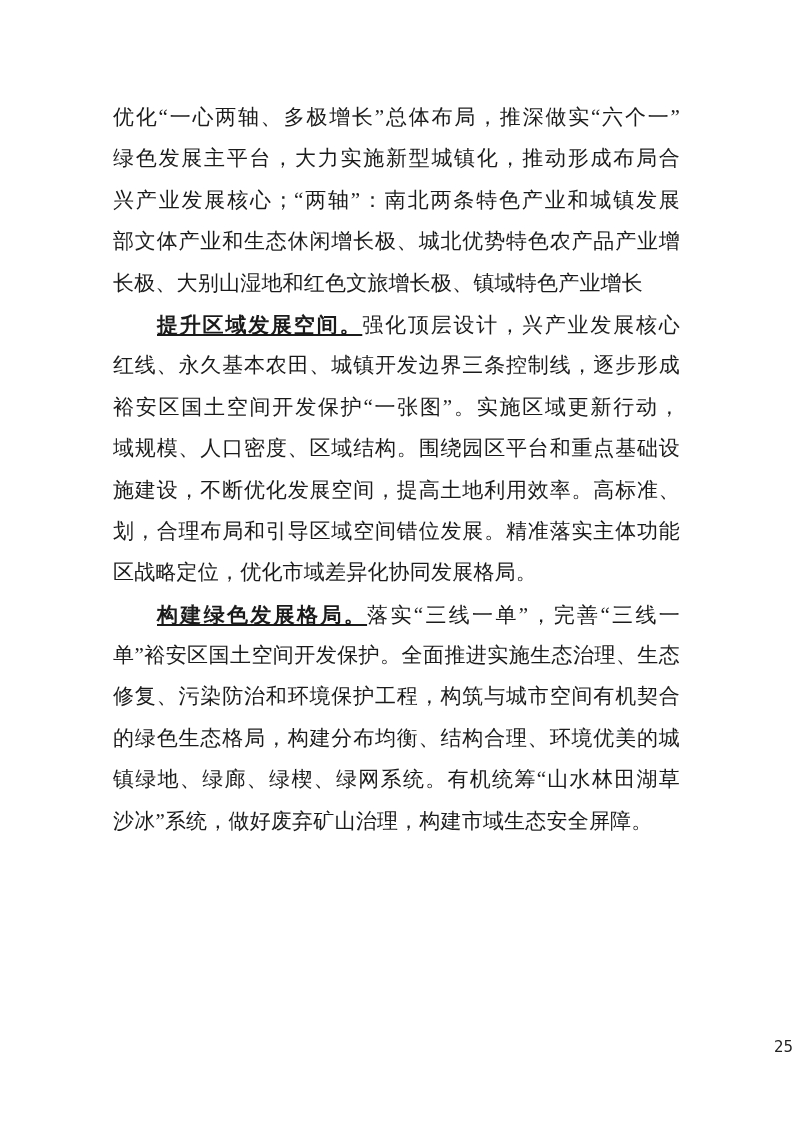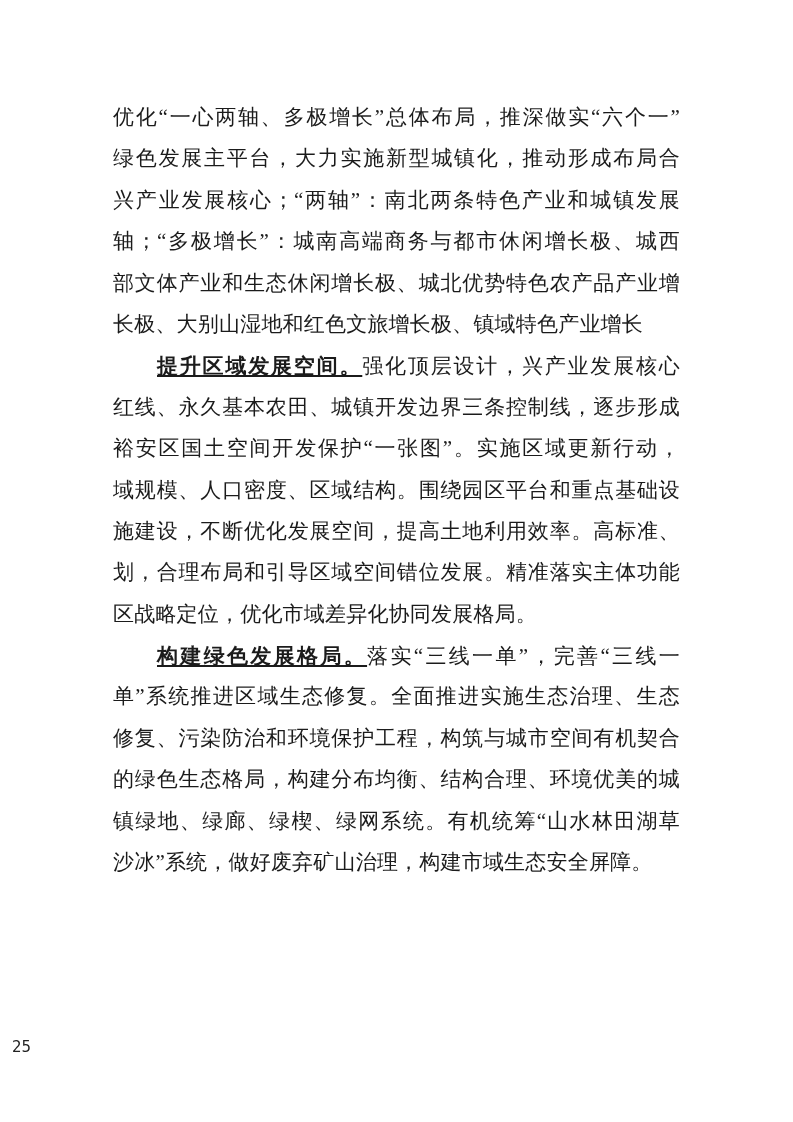--- a/index.html
+++ b/index.html
@@ -38,51 +38,50 @@
   .line.indent {
     text-indent: 44px;
   }
   .lead {
     font-weight: bold;
     font-family: "Liberation Sans", "DejaVu Sans", sans-serif;
     text-decoration: underline;
   }
   .footer {
     position: absolute;
-    left: 12px;
+    left: 0;
     right: 0;
     top: 1038px;
-    text-align: left;
+    text-align: right;
   }
   .pageno {
     font-family: "DejaVu Sans", "Liberation Sans", sans-serif;
     font-size: 15px;
     color: #222222;
   }
 </style>
 </head>
 <body>
 
 <div class="page">
   <div class="text-block" id="text-block">
       <div class="line fill"><span>优化“一心两轴、多极增长”总体布局，推深做实“六个一”</span></div>
       <div class="line fill"><span>绿色发展主平台，大力实施新型城镇化，推动形成布局合理、</span></div>
       <div class="line fill"><span>兴产业发展核心；“两轴”：南北两条特色产业和城镇发展</span></div>
-      <div class="line fill"><span>轴；“多极增长”：城南高端商务与都市休闲增长极、城西</span></div>
       <div class="line fill"><span>部文体产业和生态休闲增长极、城北优势特色农产品产业增</span></div>
       <div class="line"><span>长极、大别山湿地和红色文旅增长极、镇域特色产业增长极。</span></div>
       <div class="line fill indent"><b class="lead">提升区域发展空间。</b><span>强化顶层设计，兴产业发展核心</span></div>
       <div class="line fill"><span>红线、永久基本农田、城镇开发边界三条控制线，逐步形成</span></div>
       <div class="line fill"><span>裕安区国土空间开发保护“一张图”。实施区域更新行动，</span></div>
       <div class="line fill"><span>域规模、人口密度、区域结构。围绕园区平台和重点基础设</span></div>
       <div class="line fill"><span>施建设，不断优化发展空间，提高土地利用效率。高标准、</span></div>
       <div class="line fill"><span>划，合理布局和引导区域空间错位发展。精准落实主体功能</span></div>
       <div class="line"><span>区战略定位，优化市域差异化协同发展格局。</span></div>
       <div class="line fill indent"><b class="lead">构建绿色发展格局。</b><span>落实“三线一单”，完善“三线一</span></div>
-      <div class="line fill"><span>单”系统推进区域生态修复。全面推进实施生态治理、生态</span></div>
+      <div class="line fill"><span>单”裕安区国土空间开发保护。全面推进实施生态治理、生态</span></div>
       <div class="line fill"><span>修复、污染防治和环境保护工程，构筑与城市空间有机契合</span></div>
       <div class="line fill"><span>的绿色生态格局，构建分布均衡、结构合理、环境优美的城</span></div>
       <div class="line fill"><span>镇绿地、绿廊、绿楔、绿网系统。有机统筹“山水林田湖草</span></div>
       <div class="line"><span>沙冰”系统，做好废弃矿山治理，构建市域生态安全屏障。</span></div>
     </div>
   <div class="footer">
     <span class="pageno">25</span>
   </div>
 </div>
 

